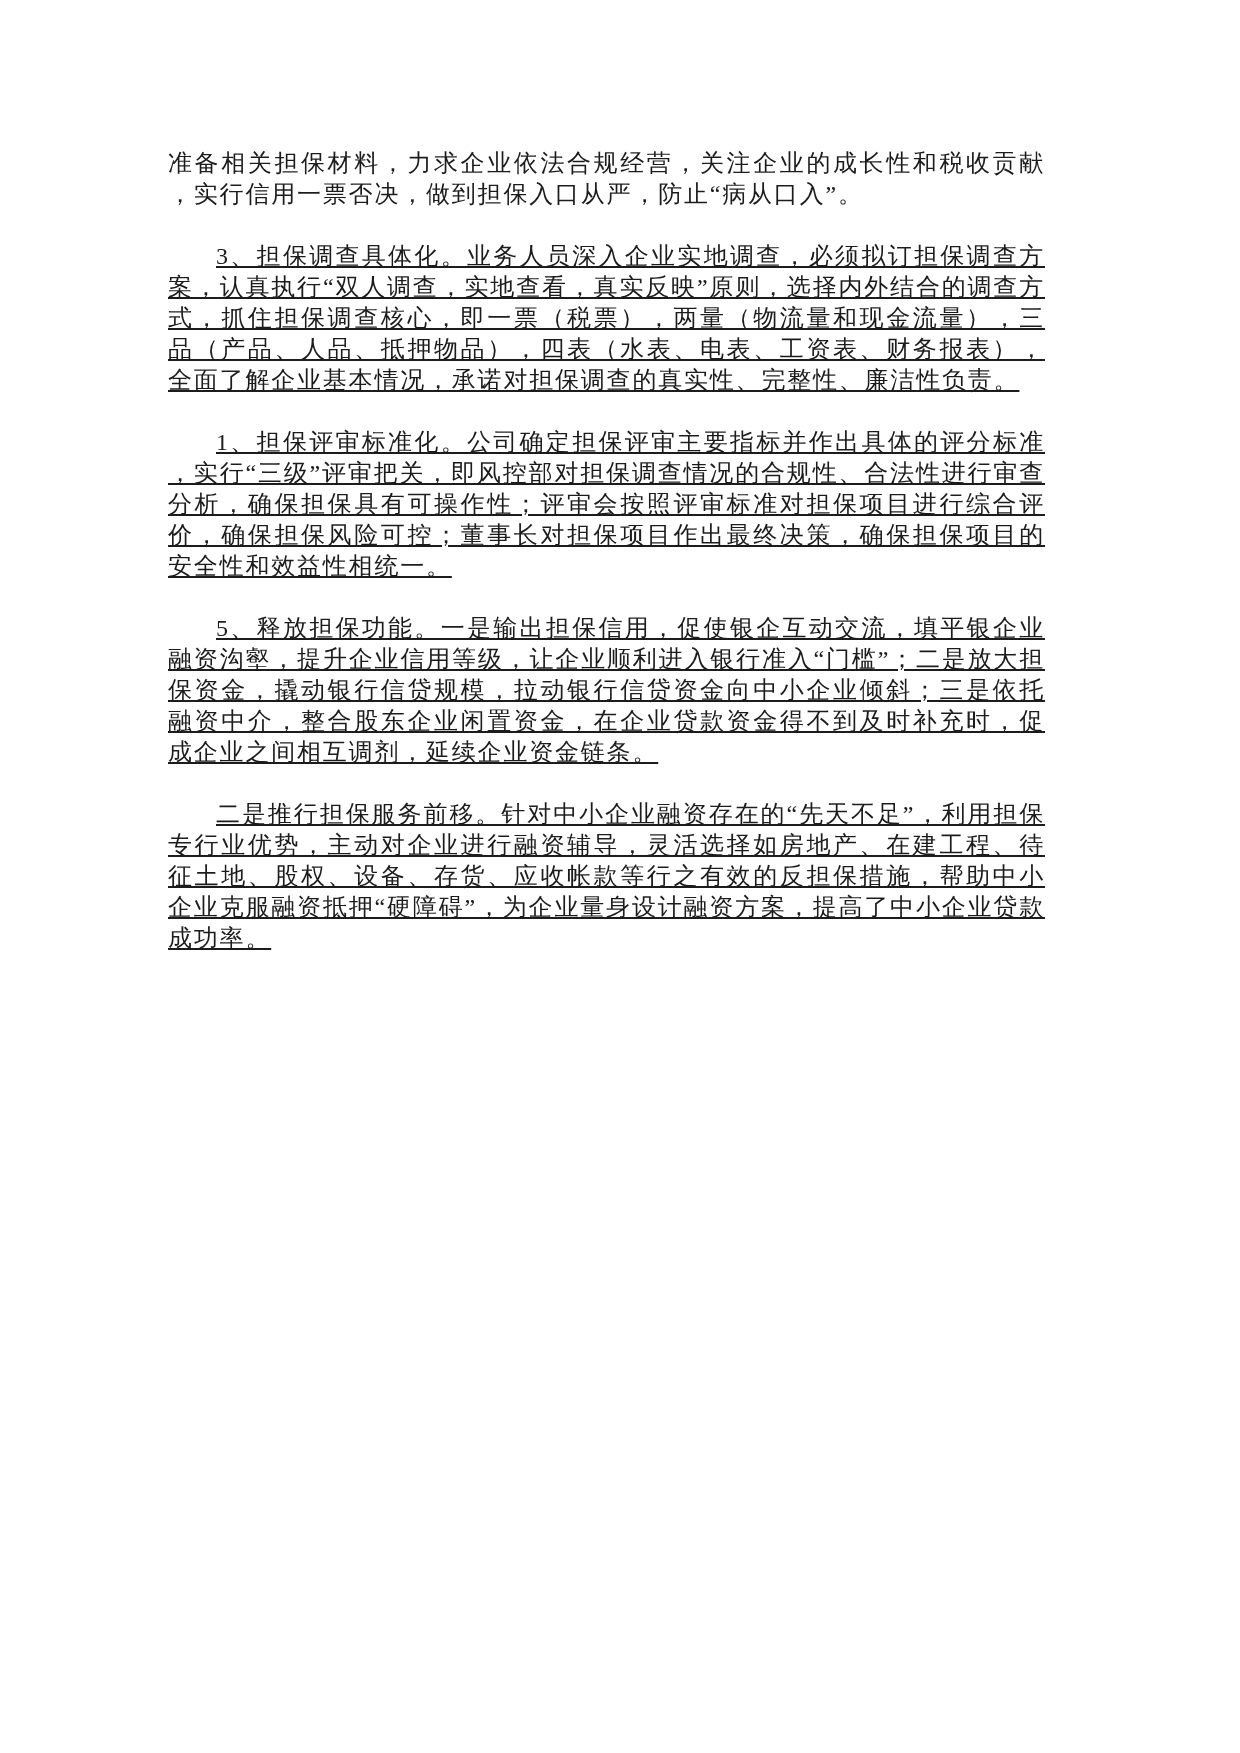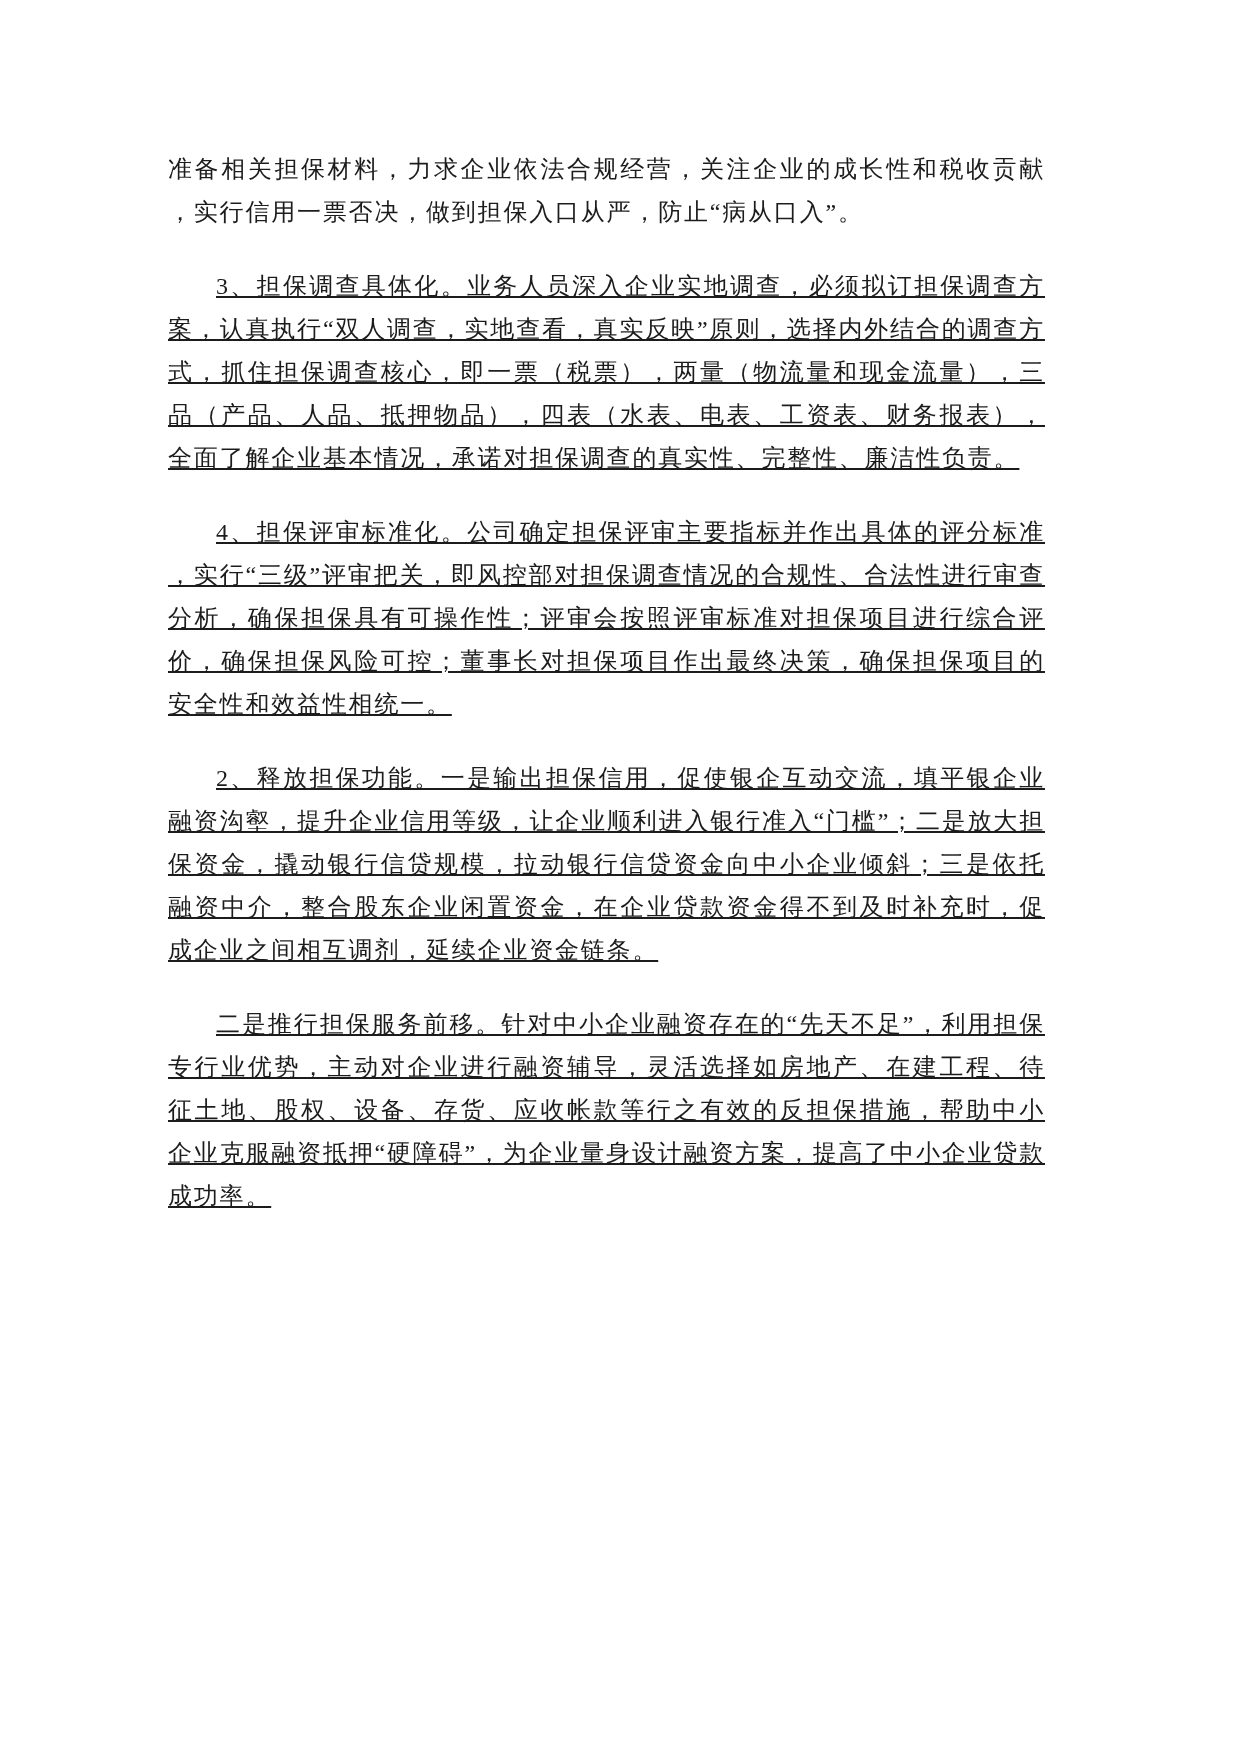--- a/index.html
+++ b/index.html
@@ -18,21 +18,21 @@
   .content {
     position: absolute;
     top: 148px;
     left: 168px;
     width: 877px;
     color: #1c1c1c;
   }
   .content p {
     margin: 0 0 31px 0;
     font-size: 24px;
-    line-height: 43px;
+    line-height: 31px;
     letter-spacing: 1.8px;
     text-align: justify;
     text-justify: inter-character;
     line-break: anywhere;
     word-break: break-all;
   }
   .content p.indent {
     text-indent: 2em;
     text-decoration: underline;
   }
@@ -40,17 +40,17 @@
     margin-bottom: 5px;
   }
 </style>
 </head>
 <body>
 
 <div class="page">
   <main class="content">
     <p>准备相关担保材料，力求企业依法合规经营，关注企业的成长性和税收贡献，实行信用一票否决，做到担保入口从严，防止“病从口入”。</p>
     <p class="indent">3、担保调查具体化。业务人员深入企业实地调查，必须拟订担保调查方案，认真执行“双人调查，实地查看，真实反映”原则，选择内外结合的调查方式，抓住担保调查核心，即一票（税票），两量（物流量和现金流量），三品（产品、人品、抵押物品），四表（水表、电表、工资表、财务报表），全面了解企业基本情况，承诺对担保调查的真实性、完整性、廉洁性负责。</p>
-    <p class="indent">4、担保评审标准化。公司确定担保评审主要指标并作出具体的评分标准，实行“三级”评审把关，即风控部对担保调查情况的合规性、合法性进行审查分析，确保担保具有可操作性；评审会按照评审标准对担保项目进行综合评价，确保担保风险可控；董事长对担保项目作出最终决策，确保担保项目的安全性和效益性相统一。</p>
-    <p class="indent">2、释放担保功能。一是输出担保信用，促使银企互动交流，填平银企业融资沟壑，提升企业信用等级，让企业顺利进入银行准入“门槛”；二是放大担保资金，撬动银行信贷规模，拉动银行信贷资金向中小企业倾斜；三是依托融资中介，整合股东企业闲置资金，在企业贷款资金得不到及时补充时，促成企业之间相互调剂，延续企业资金链条。</p>
+    <p class="indent">1、担保评审标准化。公司确定担保评审主要指标并作出具体的评分标准，实行“三级”评审把关，即风控部对担保调查情况的合规性、合法性进行审查分析，确保担保具有可操作性；评审会按照评审标准对担保项目进行综合评价，确保担保风险可控；董事长对担保项目作出最终决策，确保担保项目的安全性和效益性相统一。</p>
+    <p class="indent">5、释放担保功能。一是输出担保信用，促使银企互动交流，填平银企业融资沟壑，提升企业信用等级，让企业顺利进入银行准入“门槛”；二是放大担保资金，撬动银行信贷规模，拉动银行信贷资金向中小企业倾斜；三是依托融资中介，整合股东企业闲置资金，在企业贷款资金得不到及时补充时，促成企业之间相互调剂，延续企业资金链条。</p>
     <p class="indent">二是推行担保服务前移。针对中小企业融资存在的“先天不足”，利用担保专行业优势，主动对企业进行融资辅导，灵活选择如房地产、在建工程、待征土地、股权、设备、存货、应收帐款等行之有效的反担保措施，帮助中小企业克服融资抵押“硬障碍”，为企业量身设计融资方案，提高了中小企业贷款成功率。</p>
   </main>
 </div>
 
 </body></html>

